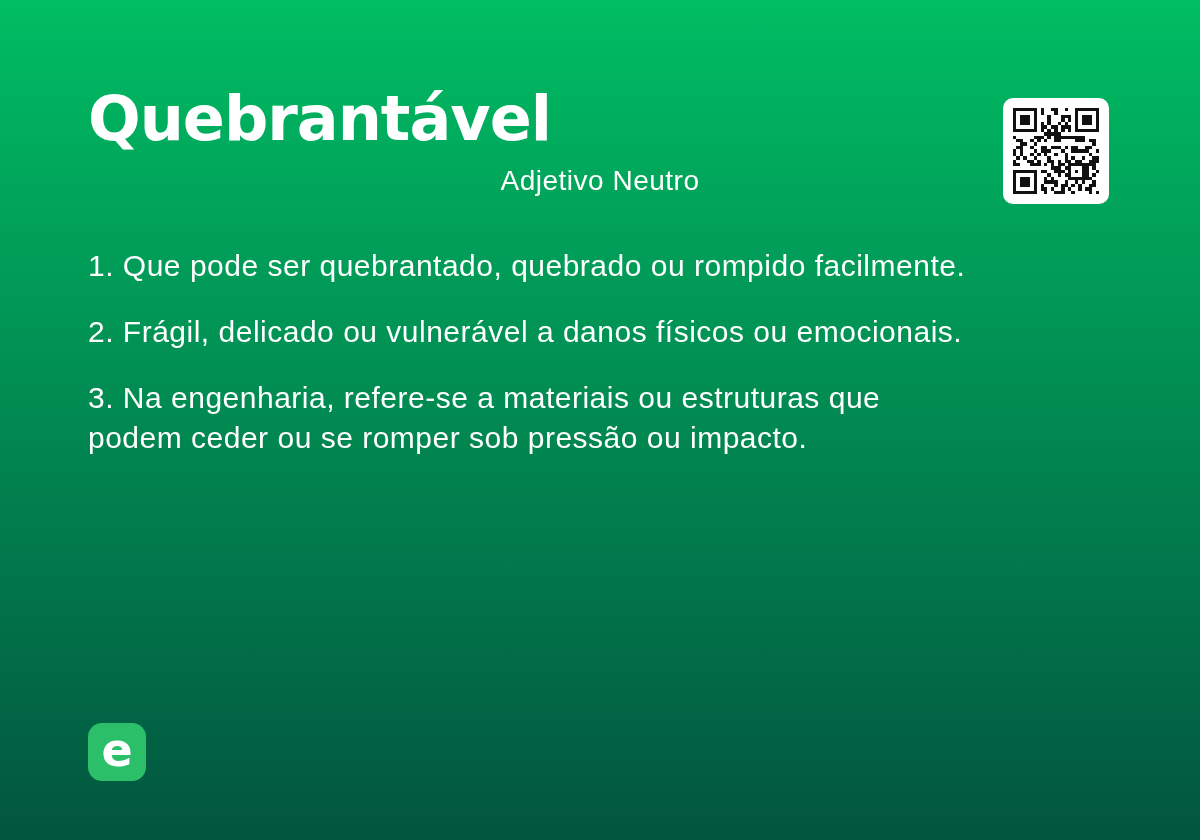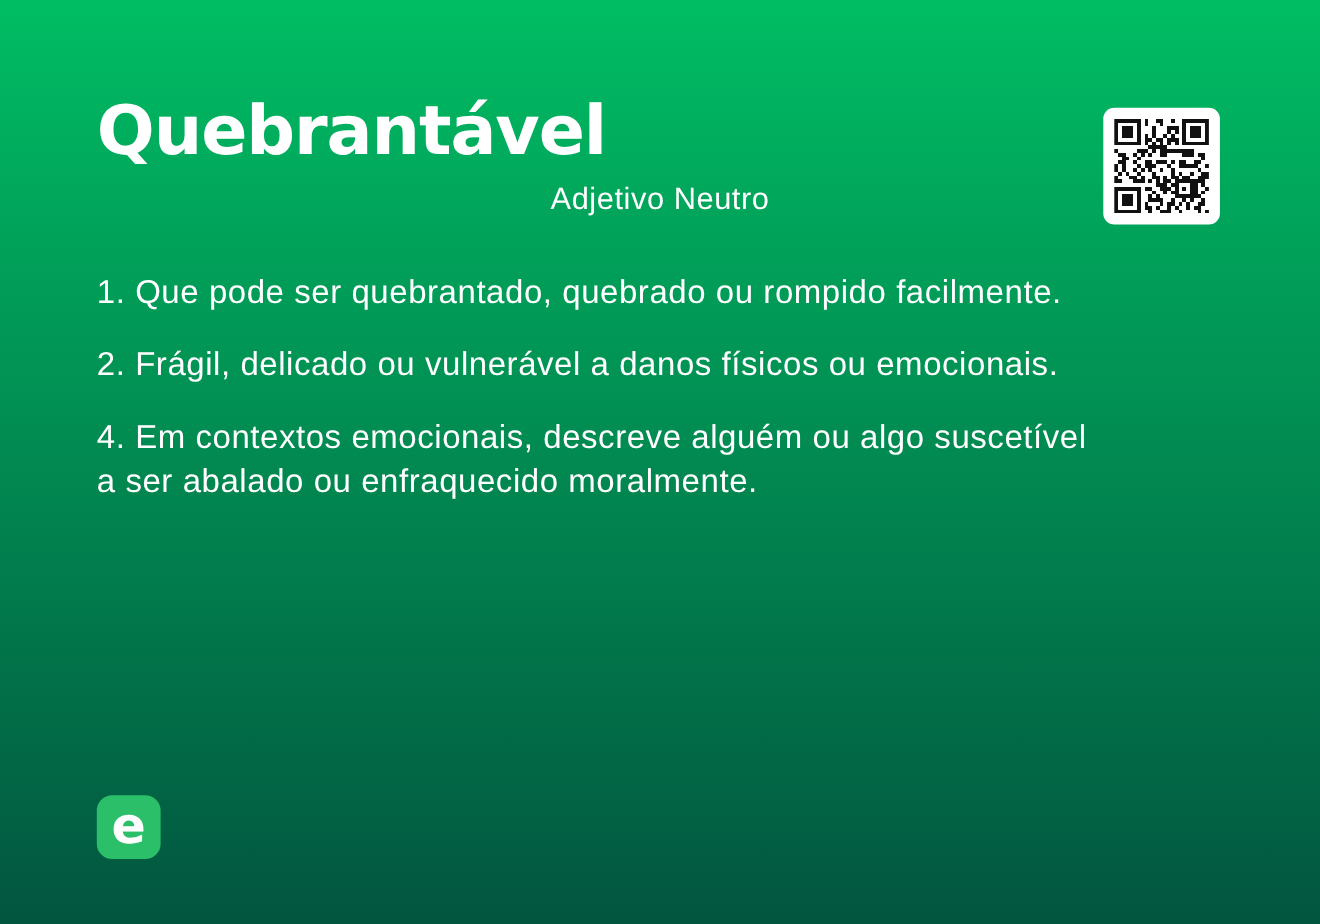--- a/index.html
+++ b/index.html
@@ -85,22 +85,22 @@
 <body>
 
 <div class="card">
   <div class="content">
     <h1 class="word-title">Quebrantável</h1>
     <h2 class="word-class">Adjetivo Neutro</h2>
 
     <div class="definitions">
       <p class="definition">1. Que pode ser quebrantado, quebrado ou rompido facilmente.</p>
       <p class="definition">2. Frágil, delicado ou vulnerável a danos físicos ou emocionais.</p>
-      <p class="definition">4. Em contextos emocionais, descreve alguém ou algo suscetível
-a ser abalado ou enfraquecido moralmente.</p>
+      <p class="definition">3. Na engenharia, refere-se a materiais ou estruturas que
+podem ceder ou se romper sob pressão ou impacto.</p>
     </div>
   </div>
 
   <div class="qr-box">
     <svg id="qr-svg" viewBox="0 0 25 25" shape-rendering="crispEdges" aria-hidden="true">
         <rect x="8" y="0" width="1" height="1" fill="var(--qr-dark)"></rect>
         <rect x="11" y="0" width="1" height="1" fill="var(--qr-dark)"></rect>
         <rect x="12" y="0" width="1" height="1" fill="var(--qr-dark)"></rect>
         <rect x="15" y="0" width="1" height="1" fill="var(--qr-dark)"></rect>
         <rect x="8" y="1" width="1" height="1" fill="var(--qr-dark)"></rect>

